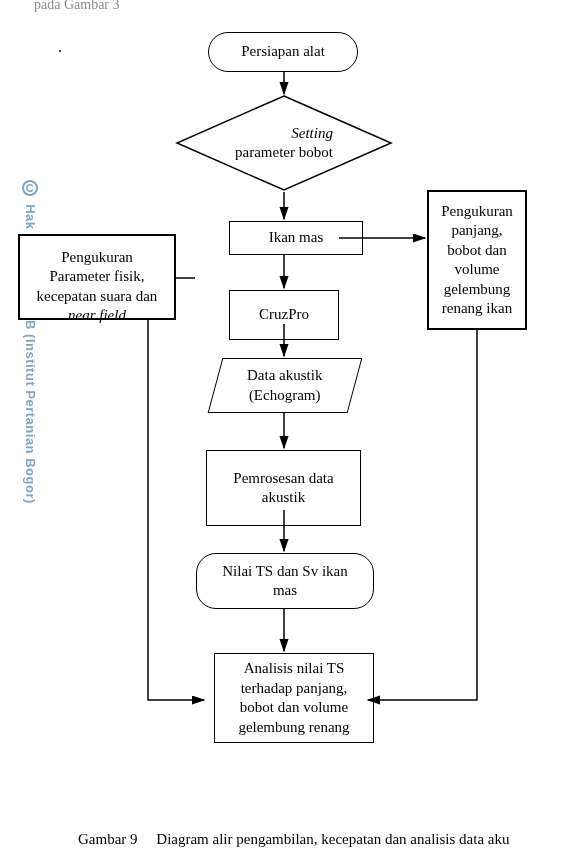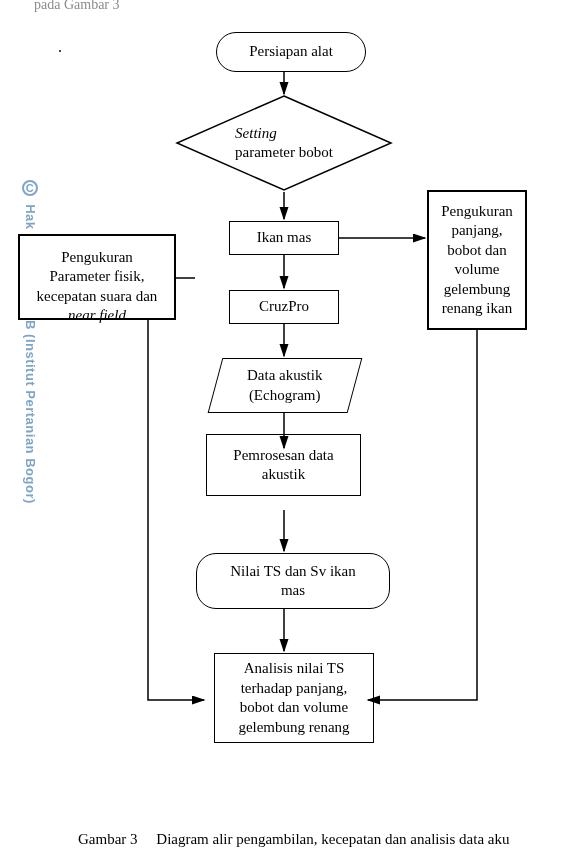--- a/index.html
+++ b/index.html
@@ -75,21 +75,21 @@
       align-items: center;
       justify-content: center;
     }
     .diamond-shape {
       width: 100%;
       height: 100%;
       position: absolute;
     }
     .diamond-text {
       position: relative;
-      text-align: left;
+      text-align: right;
       font-size: 15px;
       line-height: 1.3;
     }
     .parallelogram { transform: skewX(-15deg); }
     .parallelogram > span { display: inline-block; transform: skewX(15deg); }
     .sidebox { border-width: 2px; }
 
     
     svg.arrows {
       position: absolute;
@@ -103,55 +103,55 @@
 <body>
 
 <div class="header-text">pada Gambar 3</div>
 <div class="dot">.</div>
 
 <div class="watermark">
   <span class="c">C</span>
   <span>Hak cipta milik IPB (Institut Pertanian Bogor)</span>
 </div>
 
-<div class="rounded" style="left:216px; top:32px; width:150px; height:40px;">
+<div class="rounded" style="left:208px; top:32px; width:150px; height:40px;">
   <span>Persiapan alat</span>
 </div>
 
 <div class="diamond-wrap" style="left:175px; top:94px; width:218px; height:98px;">
   <svg class="diamond-shape" viewBox="0 0 218 98">
     <polygon points="109,2 216,49 109,96 2,49" fill="#fff" stroke="#000" stroke-width="1.5"></polygon>
   </svg>
   <div class="diamond-text">
     <span style="font-style:italic">Setting</span><br>
     <span>parameter bobot</span>
   </div>
 </div>
 
-<div class="box" style="left:229px; top:221px; width:110px; height:34px;">
+<div class="box" style="left:229px; top:221px; width:134px; height:34px;">
   <span>Ikan mas</span>
 </div>
 
-<div class="box" style="left:229px; top:290px; width:110px; height:34px;">
+<div class="box" style="left:229px; top:290px; width:110px; height:50px;">
   <span>CruzPro</span>
 </div>
 
 <div class="parallelogram" style="left:215px; top:358px; width:140px; height:55px;">
   <span>
     <span>Data   akustik</span><br>
     <span>(Echogram)</span>
   </span>
 </div>
 
-<div class="box" style="left:206px; top:434px; width:155px; height:62px; white-space:pre-line;">
+<div class="box" style="left:206px; top:450px; width:155px; height:76px; white-space:pre-line;">
   <span>Pemrosesan data
 akustik</span>
 </div>
 
-<div class="rounded" style="left:196px; top:553px; width:194px; height:56px; border-radius:20px; white-space:pre-line;">
+<div class="rounded" style="left:196px; top:553px; width:178px; height:56px; border-radius:20px; white-space:pre-line;">
   <span>Nilai TS dan Sv ikan
 mas</span>
 </div>
 
 <div class="box" style="left:214px; top:653px; width:160px; height:90px; white-space:pre-line;">
   <span>Analisis nilai TS
 terhadap panjang,
 bobot dan volume
 gelembung renang</span>
 </div>
@@ -197,16 +197,16 @@
   <polyline points="148,320 148,700 204,700" fill="none" stroke="#000" stroke-width="1.5" marker-end="url(#ah)"></polyline>
 
   <line x1="195" y1="278" x2="195" y2="278" stroke="#000"></line>
 
   <line x1="339" y1="238" x2="425" y2="238" stroke="#000" stroke-width="1.5" marker-end="url(#ah)"></line>
 
   <polyline points="477,330 477,700 368,700" fill="none" stroke="#000" stroke-width="1.5" marker-end="url(#ah)"></polyline>
 </svg>
 
 <div class="caption">
-  <span>Gambar 3</span>
+  <span>Gambar 9</span>
   &nbsp;&nbsp;&nbsp;
   <span>Diagram alir pengambilan, kecepatan dan analisis data aku</span>
 </div>
 
 </body></html>

